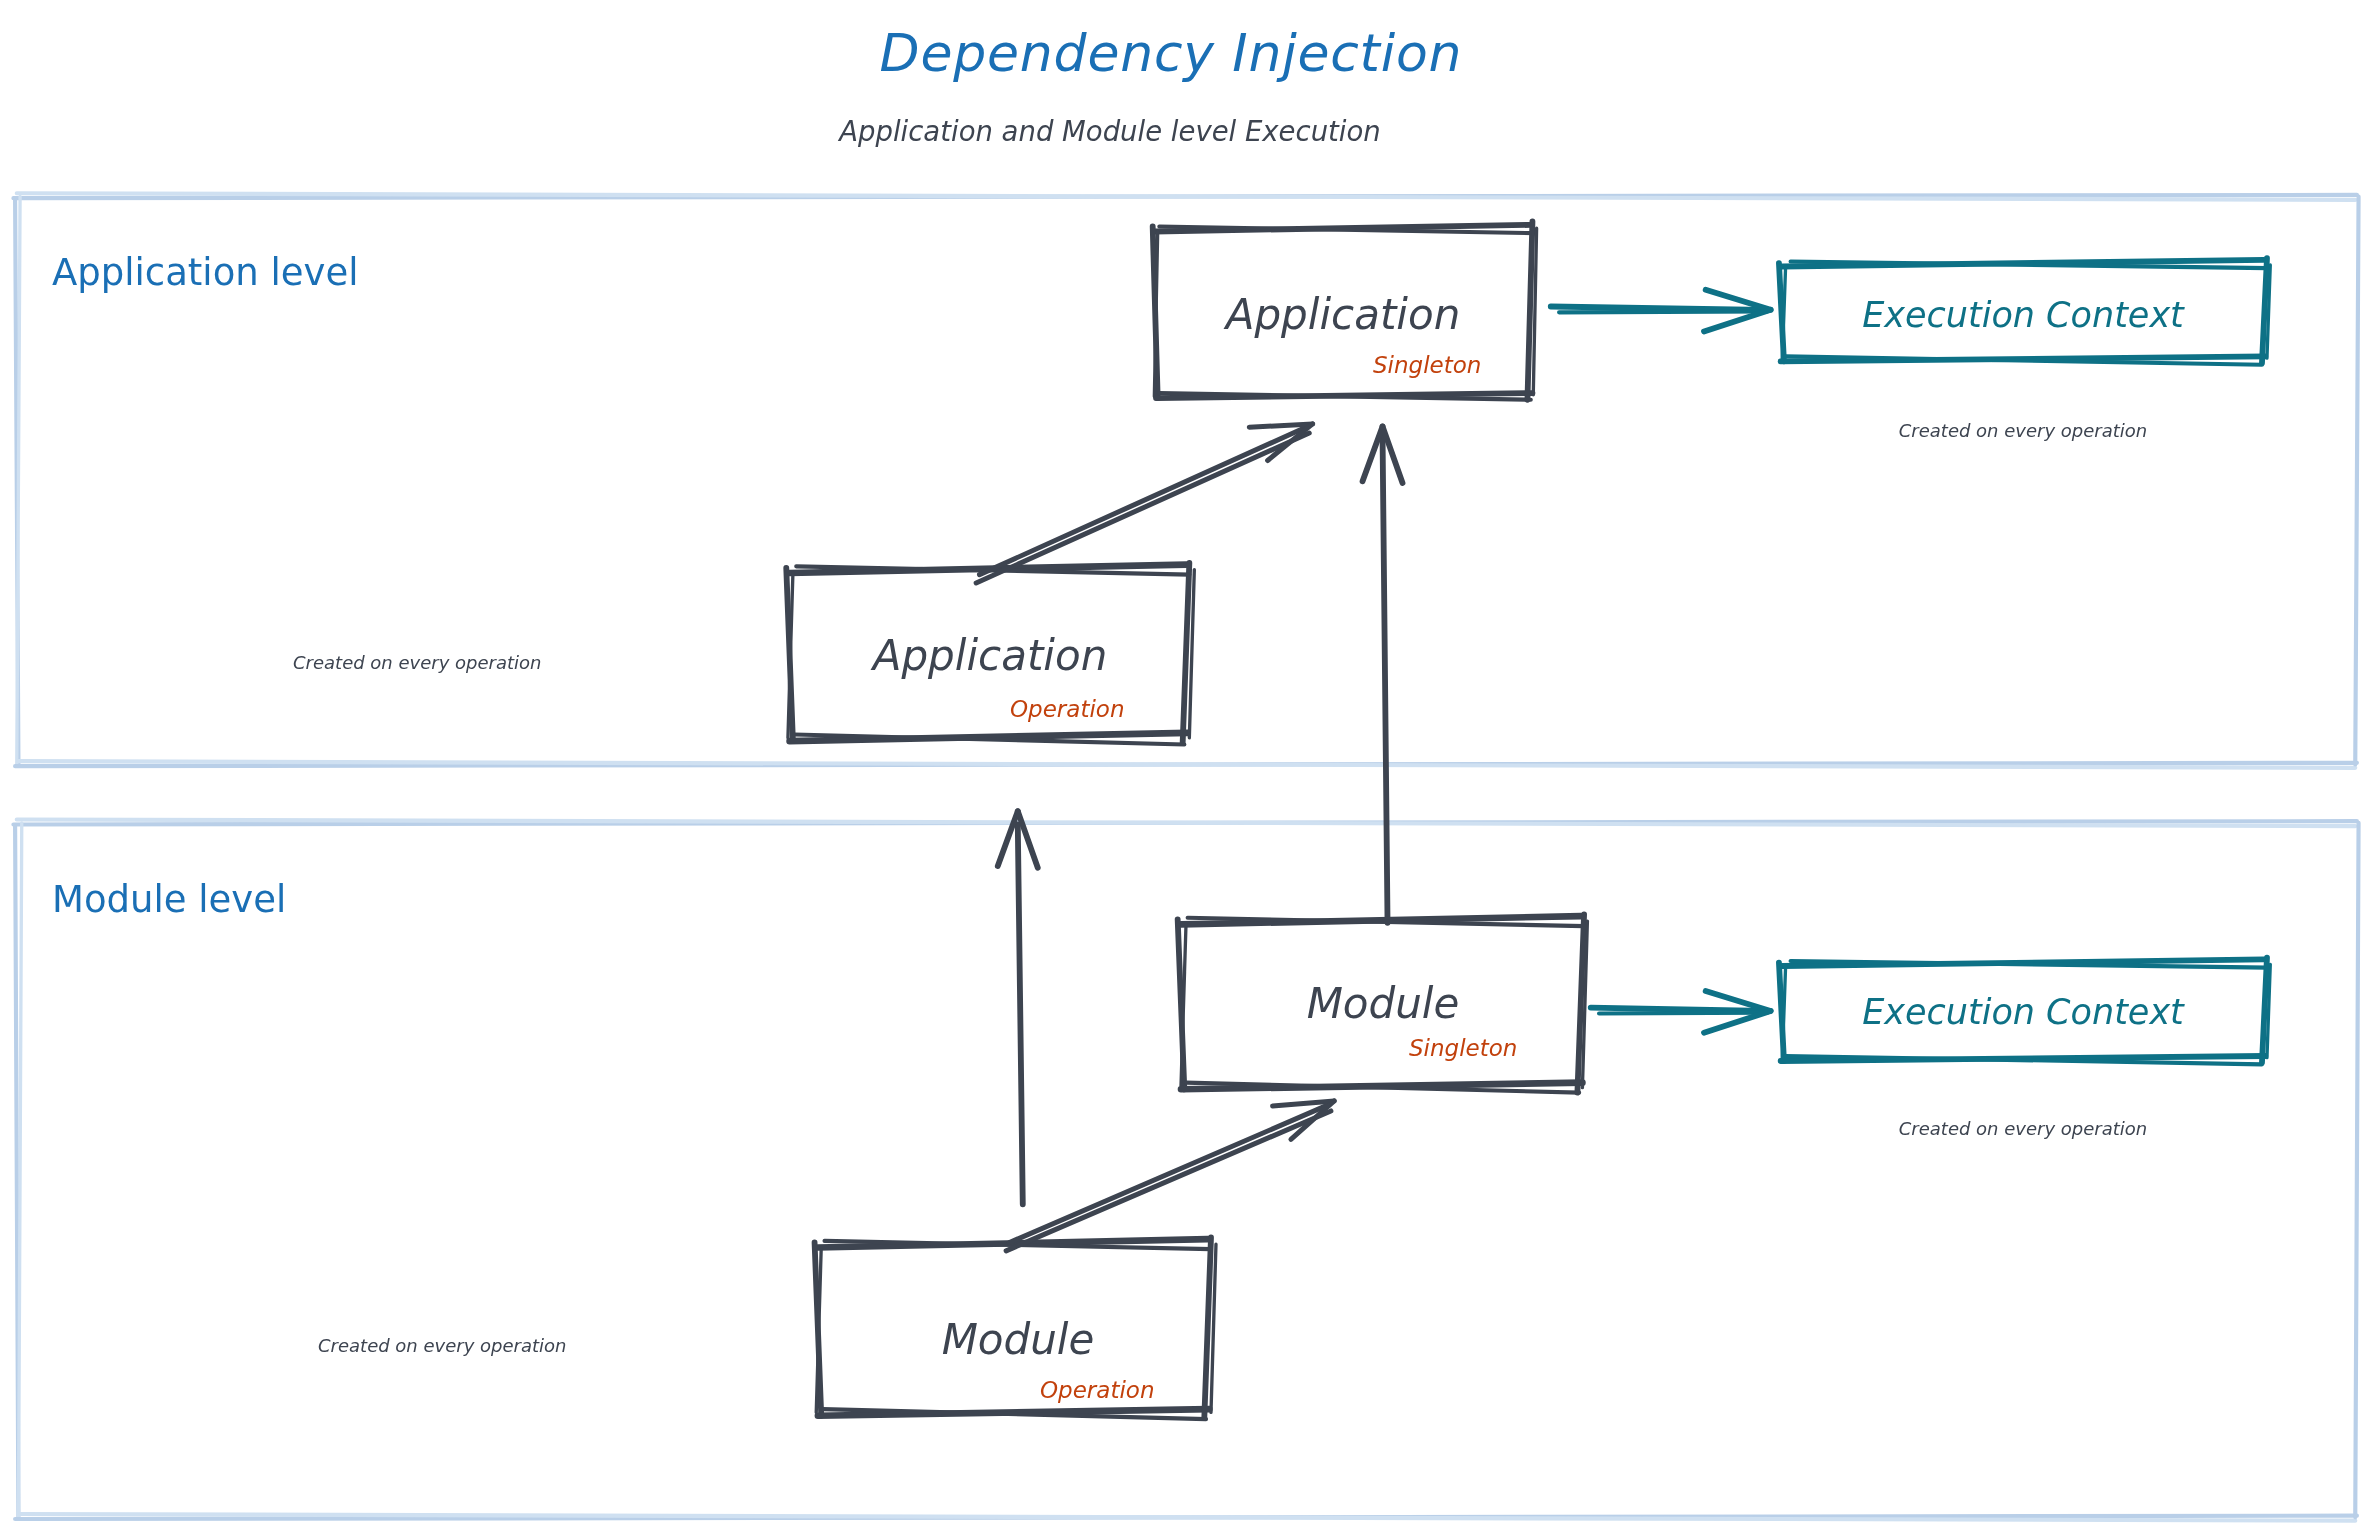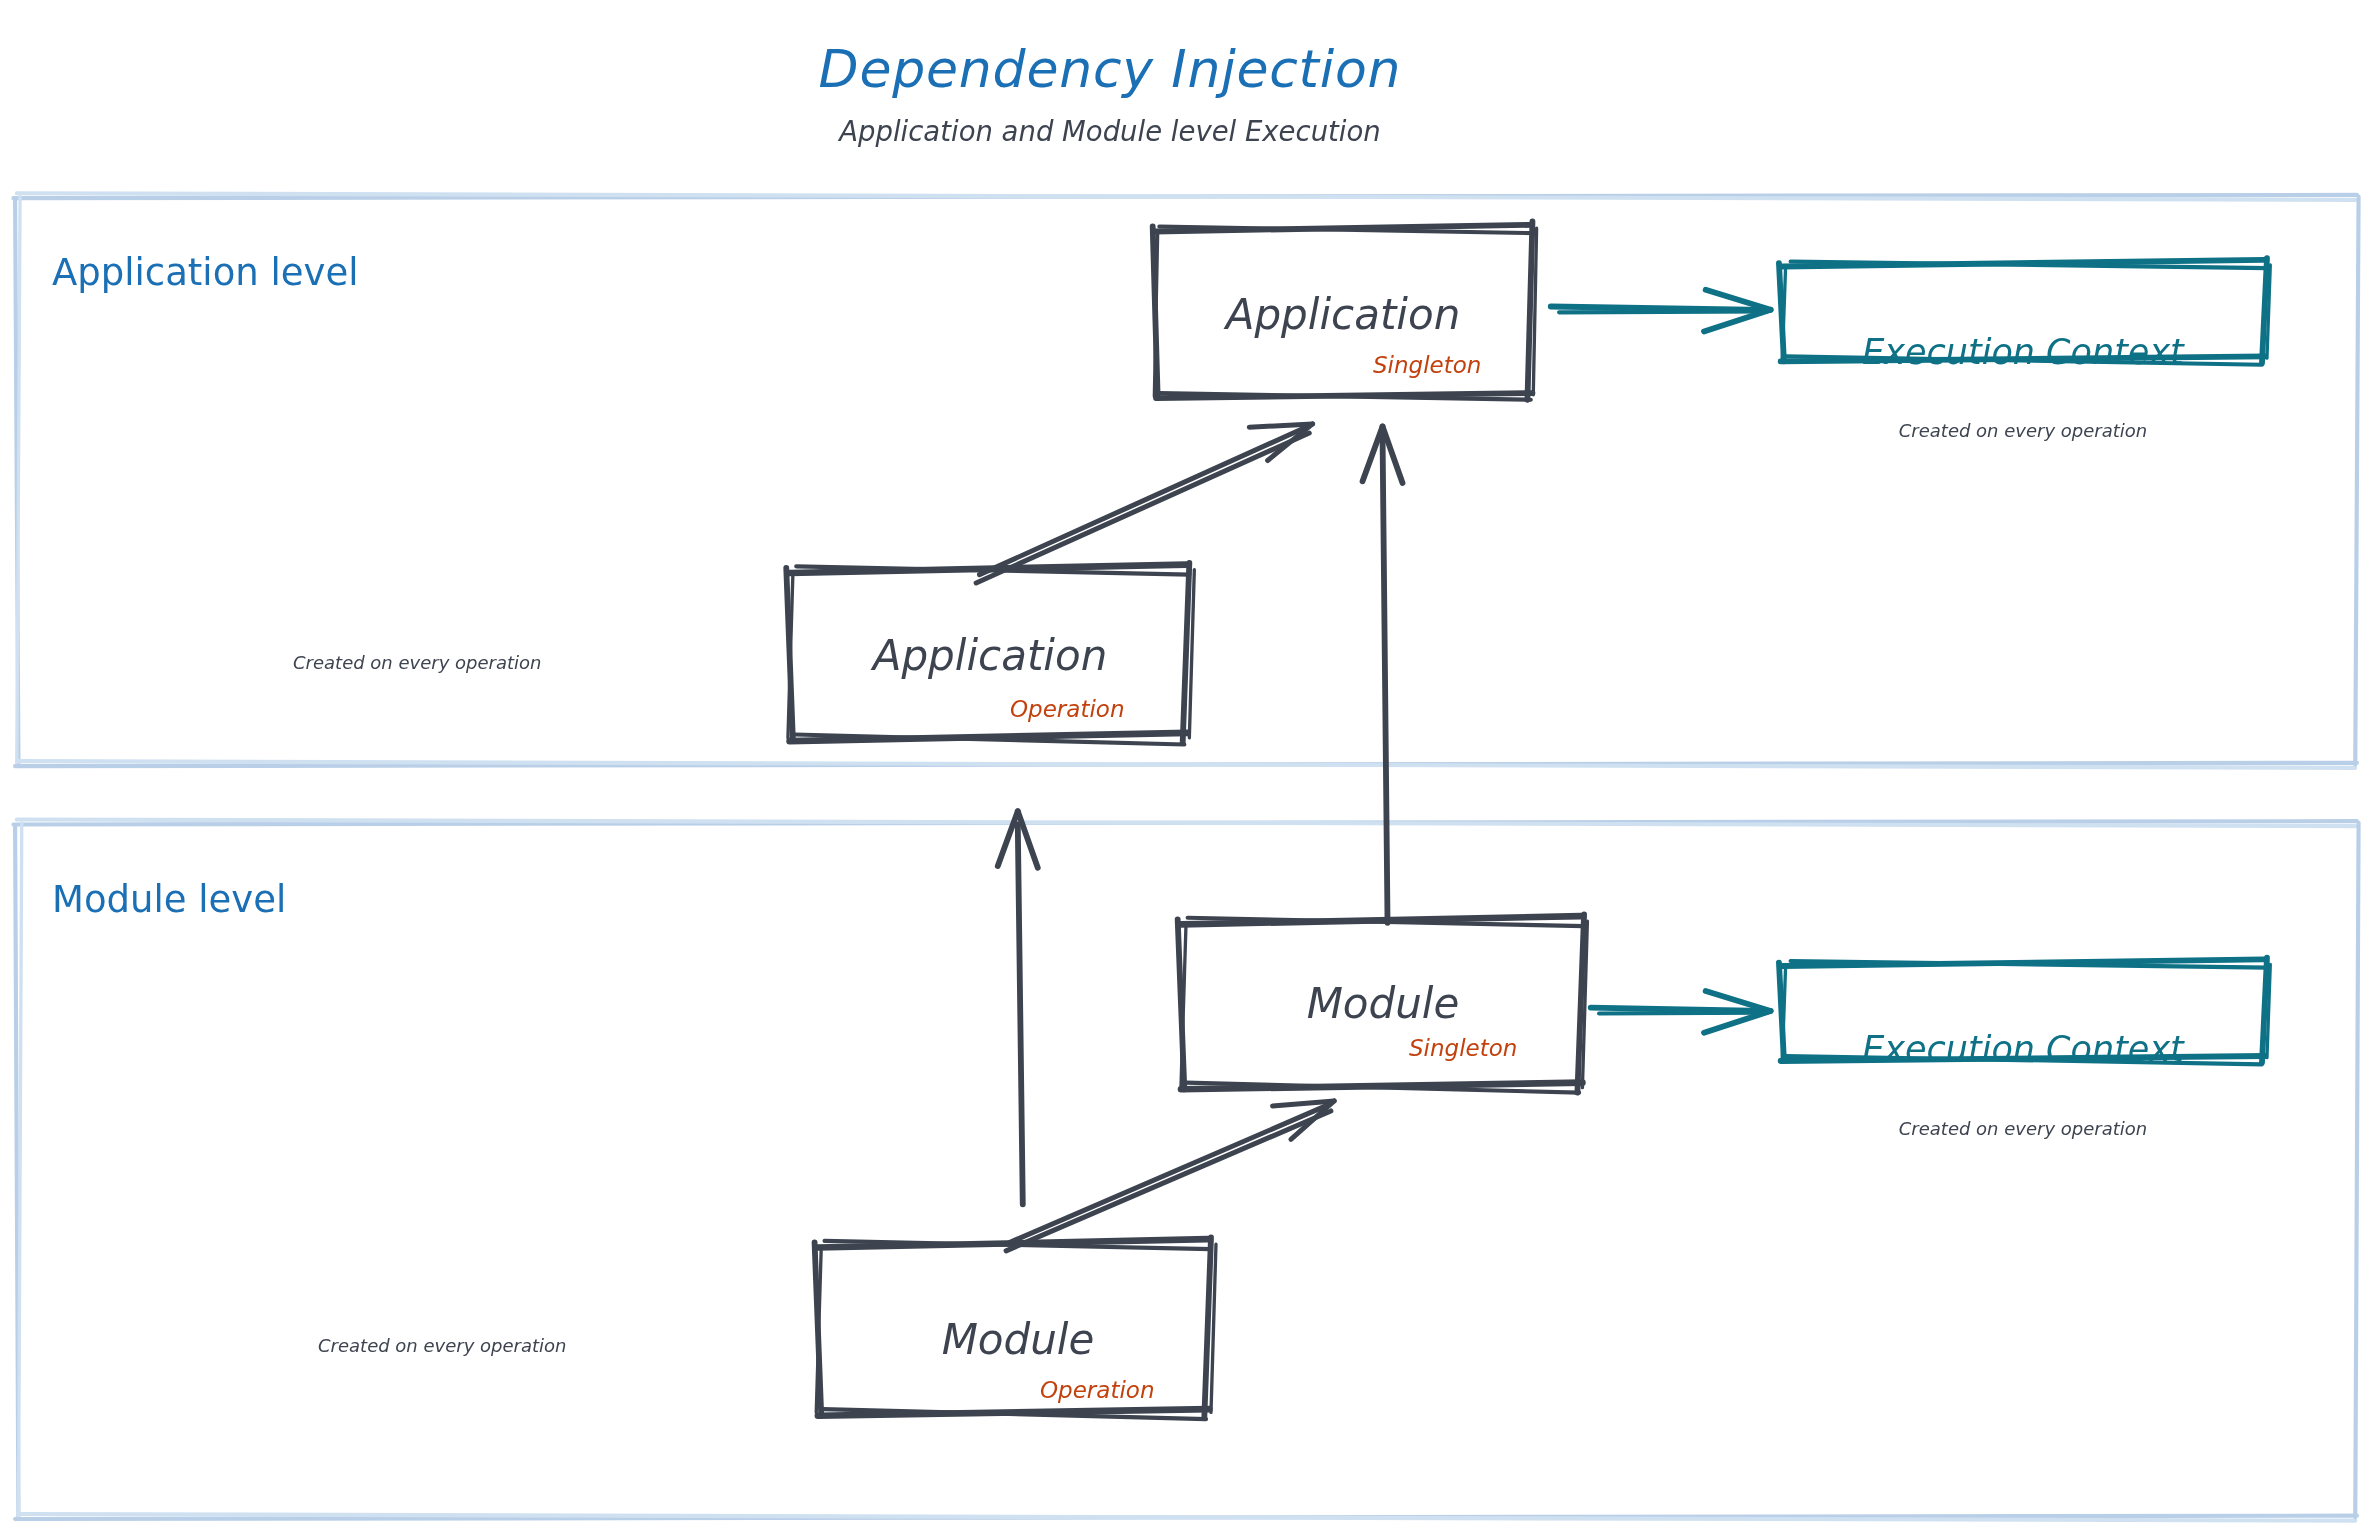--- a/index.html
+++ b/index.html
@@ -53,21 +53,20 @@
   }
   .scope-tag {
     font-size: 23px;
     color: #c2410c;
     font-style: italic;
   }
   .ctx-title {
     font-size: 35px;
     color: #0e7186;
     font-style: italic;
-    margin-top: 37px;
   }
   .caption {
     font-size: 18px;
     color: #3d4450;
     font-style: italic;
   }
   .center {
     transform: translate(-50%, -50%);
   }
 </style>
@@ -199,21 +198,21 @@
     </g>
 
     <g>
       <path d="M1228,1446 L1222,990" stroke="#3d4450" stroke-width="7" fill="none" stroke-linecap="round"></path>
       <path d="M1198,1040 L1222,974" stroke="#3d4450" stroke-width="7" fill="none" stroke-linecap="round"></path>
       <path d="M1222,974 L1246,1042" stroke="#3d4450" stroke-width="7" fill="none" stroke-linecap="round"></path>
     </g>
 
   </svg>
 
-  <div class="lbl title center" style="left:1110px; top:53px;margin-top:16px;">Dependency Injection</div>
+  <div class="lbl title center" style="left:1171px; top:53px;">Dependency Injection</div>
   <div class="lbl subtitle center" style="left:1110px; top:132px;">Application and Module level Execution</div>
 
   <div class="lbl level-label" style="left:52px; top:254px;">Application level</div>
   <div class="lbl level-label" style="left:52px; top:881px;">Module level</div>
 
   <div class="lbl box-title center" style="left:1343px; top:315px;">Application</div>
   <div class="lbl scope-tag" style="left:1373px; top:354px;">Singleton</div>
 
   <div class="lbl ctx-title center" style="left:2023px; top:315px;">Execution Context</div>
   <div class="lbl caption center" style="left:2023px; top:431px;">Created on every operation</div>

